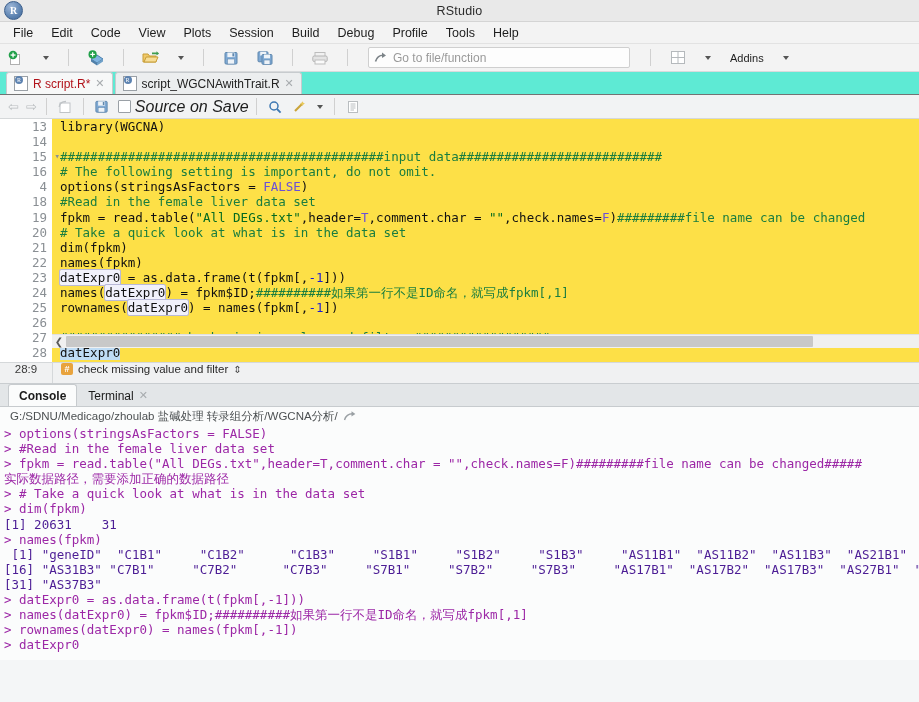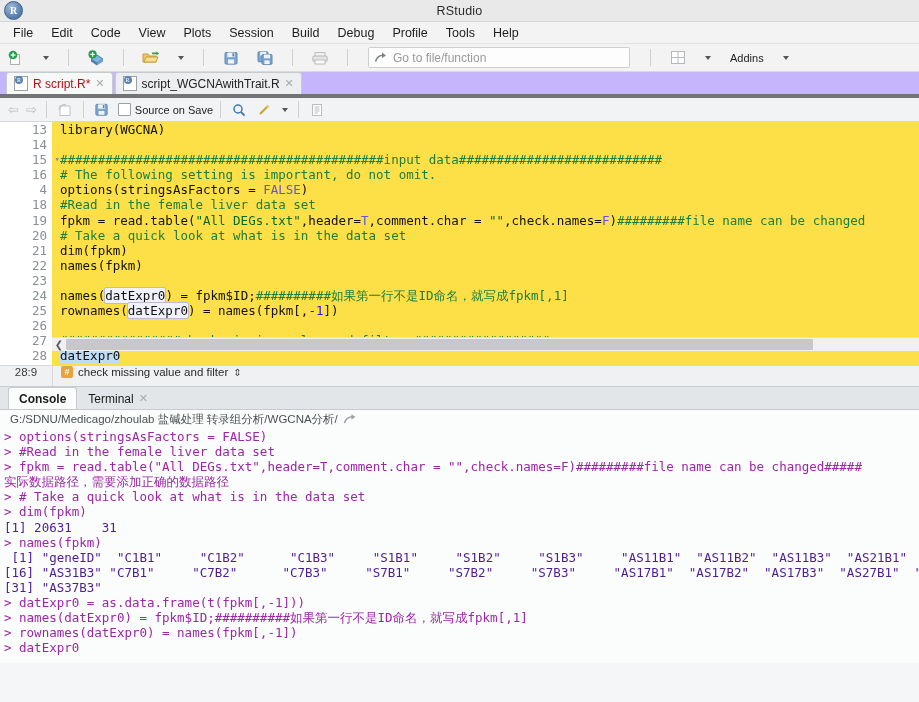--- a/index.html
+++ b/index.html
@@ -39,22 +39,22 @@
   .caret{width:0;height:0;border-left:3.5px solid transparent;border-right:3.5px solid transparent;border-top:4px solid #555;}
   .caret-btn{width:13px;height:21px;display:flex;align-items:center;justify-content:center;}
   .gotofile{
     width:250px;height:19px;background:#fdfdfd;border:1px solid #cfcfcf;border-radius:2px;
     display:flex;align-items:center;padding:0 5px;gap:6px;margin:0 4px;
   }
   .gotofile .ph{color:#9a9a9a;font-size:12px;}
   .addins{font-size:11px;color:#1d1d1d;padding:0 4px;}
   
   .tabstrip{
-    height:22px;background:#c4b5fd;display:flex;align-items:flex-end;
-    border-bottom:4px solid #737373;padding-left:6px;
+    height:22px;background:#5eead4;display:flex;align-items:flex-end;
+    border-bottom:1px solid #737373;padding-left:6px;
   }
   .stab{
     height:21px;display:flex;align-items:center;gap:5px;padding:0 7px;
     background:#eceeef;border:1px solid #c7cbce;border-bottom:none;
     border-top-left-radius:3px;border-top-right-radius:3px;font-size:12px;margin-right:2px;
   }
   .stab.active{background:#f7f8f8;}
   .stab .lbl{color:#222;}
   .stab .lbl.modified{color:#b1121a;}
   .stab .x{color:#a7abae;font-size:11px;}
@@ -64,21 +64,21 @@
   .rdoc:after{
     content:"R";position:absolute;left:0;top:-1px;width:8px;height:8px;border-radius:50%;
     background:#5d83b1;color:#fff;font-size:6px;line-height:8px;text-align:center;font-family:"Liberation Serif",serif;
   }
   
   .edtoolbar{
     height:23px;background:#f2f3f4;border-bottom:1px solid #d5d8da;
     display:flex;align-items:center;padding:0 6px;gap:3px;
   }
   .arrowbtn{color:#b9bdc0;font-size:13px;padding:0 2px;}
-  .sos{display:flex;align-items:center;gap:4px;font-size:11px;color:#1d1d1d;margin-left:2px;}
+  .sos{display:flex;align-items:center;gap:4px;font-size:16px;color:#1d1d1d;margin-left:2px;font-style:italic;}
   .chk{width:11px;height:11px;border:1px solid #9aa0a6;background:#fff;border-radius:1px;}
   
   .editor{height:243px;background:#fde047;position:relative;overflow:hidden;}
   .codearea{position:relative;font-family:"DejaVu Sans Mono","Liberation Mono",monospace;font-size:12.5px;}
   .crow{display:flex;height:15.1px;line-height:15.1px;white-space:pre;}
   .gutter{
     width:52px;flex:none;text-align:right;padding-right:5px;color:#8a8f94;
     background:#ffffff;box-sizing:border-box;position:relative;
   }
   .fold{position:absolute;right:-8px;top:0;color:#8a8f94;font-size:9px;}
@@ -309,21 +309,21 @@
       <div class="crow"><div class="gutter">13</div><div class="code"><span class="k-fn">library</span><span>(</span><span>WGCNA</span><span>)</span></div></div>
       <div class="crow"><div class="gutter">14</div><div class="code"></div></div>
       <div class="crow"><div class="gutter">15<span class="fold">▾</span></div><div class="code"><span class="k-com">###########################################input data###########################</span></div></div>
       <div class="crow"><div class="gutter">16</div><div class="code"><span class="k-com"># The following setting is important, do not omit.</span></div></div>
       <div class="crow"><div class="gutter">4</div><div class="code"><span>options(stringsAsFactors = </span><span class="k-kw">FALSE</span><span>)</span></div></div>
       <div class="crow"><div class="gutter">18</div><div class="code"><span class="k-com">#Read in the female liver data set</span></div></div>
       <div class="crow"><div class="gutter">19</div><div class="code"><span>fpkm = read.table(</span><span class="k-str">"All DEGs.txt"</span><span>,header=</span><span class="k-kw">T</span><span>,comment.char = </span><span class="k-str">""</span><span>,check.names=</span><span class="k-kw">F</span><span>)</span><span class="k-com">#########file name can be changed</span></div></div>
       <div class="crow"><div class="gutter">20</div><div class="code"><span class="k-com"># Take a quick look at what is in the data set</span></div></div>
       <div class="crow"><div class="gutter">21</div><div class="code"><span>dim(fpkm)</span></div></div>
       <div class="crow"><div class="gutter">22</div><div class="code"><span>names(fpkm)</span></div></div>
-      <div class="crow"><div class="gutter">23</div></div>
+      <div class="crow"><div class="gutter">23</div><div class="code"><span class="hl-box">datExpr0</span><span> = as.data.frame(t(fpkm[,</span><span class="k-num">-1</span><span>]))</span></div></div>
       <div class="crow"><div class="gutter">24</div><div class="code"><span>names(</span><span class="hl-box">datExpr0</span><span>) = fpkm$ID;</span><span class="k-com">##########如果第一行不是ID命名，就写成fpkm[,1]</span></div></div>
       <div class="crow"><div class="gutter">25</div><div class="code"><span>rownames(</span><span class="hl-box">datExpr0</span><span>) = names(fpkm[,</span><span class="k-num">-1</span><span>])</span></div></div>
       <div class="crow"><div class="gutter">26</div><div class="code"></div></div>
       <div class="crow"><div class="gutter">27<span class="fold">▾</span></div><div class="code"><span class="k-com">################check missing value and filter ##################</span></div></div>
       <div class="crow"><div class="gutter">28</div><div class="code"><span class="sel">datExpr0</span></div></div>
       <div class="crow"><div class="gutter">29</div><div class="code"></div></div>
     </div>
   <div class="editor-scroll">
     <div class="escroll-left">❮</div>
     <div class="escroll-thumb" style="width:747px;"></div>

